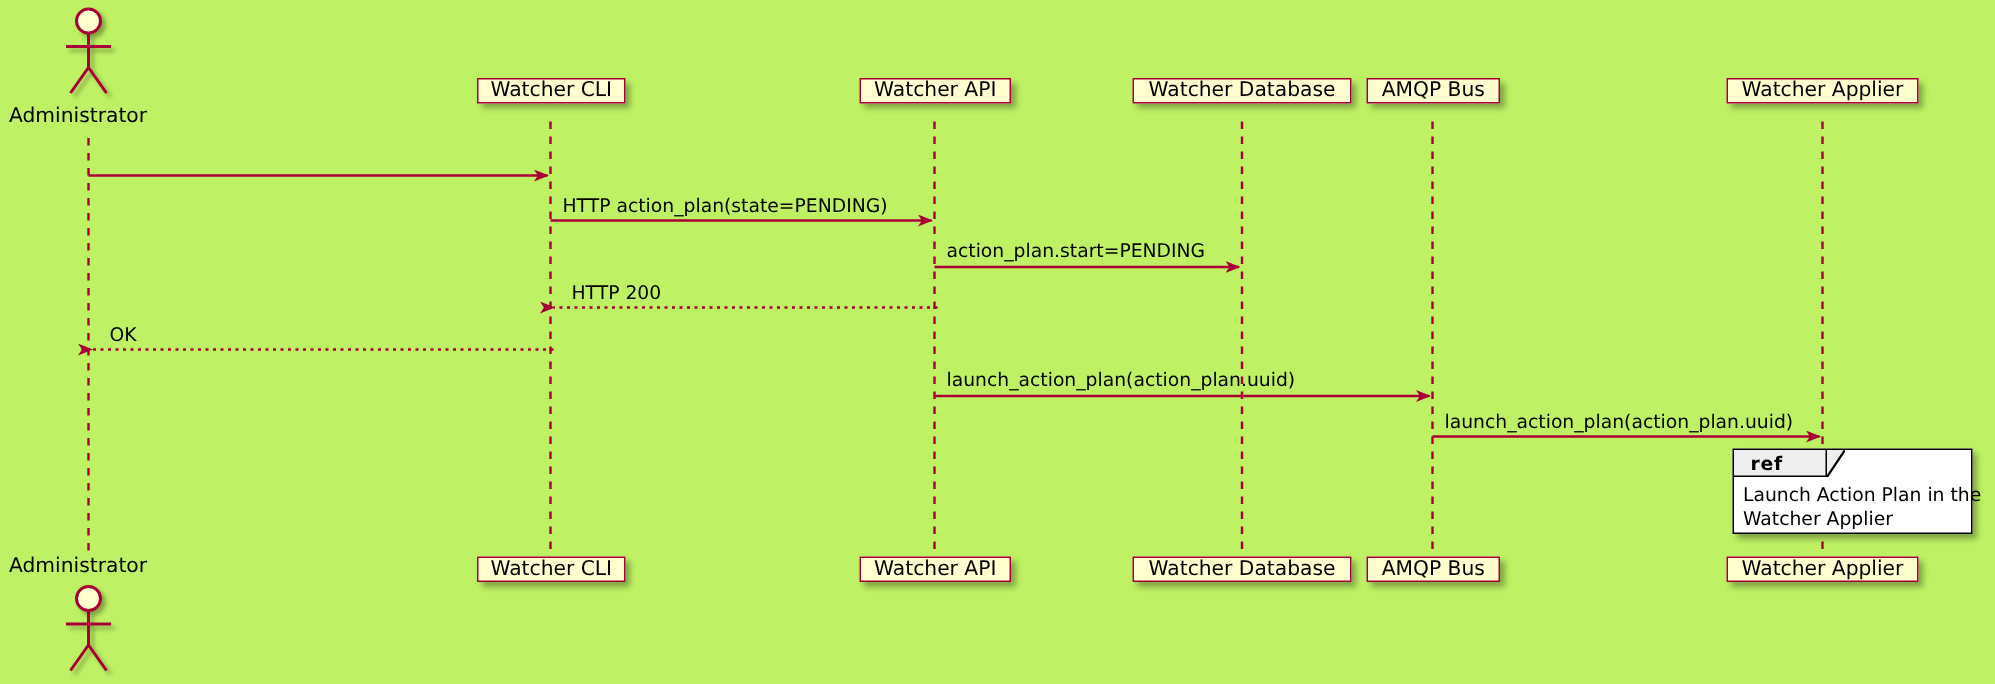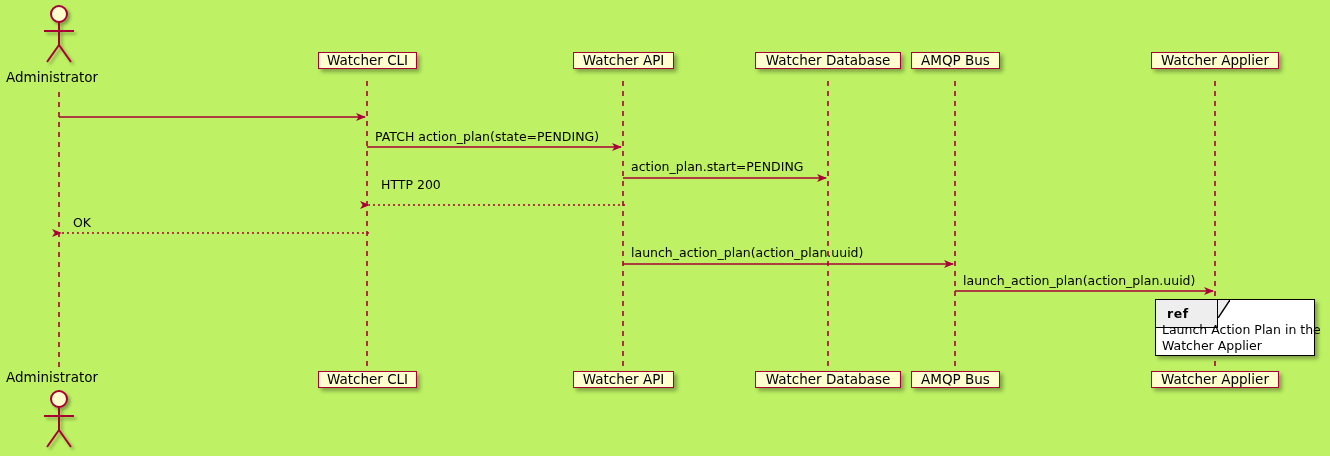--- a/index.html
+++ b/index.html
@@ -149,29 +149,29 @@
   <div class="participant" style="left:755px; top:52px; width:146px;">Watcher Database</div>
   <div class="participant" style="left:911px; top:52px; width:89px;">AMQP Bus</div>
   <div class="participant" style="left:1151px; top:52px; width:128px;">Watcher Applier</div>
 
   <div class="participant" style="left:318px; top:371px; width:99px;">Watcher CLI</div>
   <div class="participant" style="left:573px; top:371px; width:101px;">Watcher API</div>
   <div class="participant" style="left:755px; top:371px; width:146px;">Watcher Database</div>
   <div class="participant" style="left:911px; top:371px; width:89px;">AMQP Bus</div>
   <div class="participant" style="left:1151px; top:371px; width:128px;">Watcher Applier</div>
 
-  <div class="msg-label" style="left:375px; top:131px;">PATCH action_plan(state=PENDING)</div>
+  <div class="msg-label" style="left:375px; top:131px;">HTTP action_plan(state=PENDING)</div>
   <div class="msg-label" style="left:631px; top:161px;">action_plan.start=PENDING</div>
-  <div class="msg-label" style="left:381px; top:179px;">HTTP 200</div>
+  <div class="msg-label" style="left:381px; top:189px;">HTTP 200</div>
   <div class="msg-label" style="left:73px; top:217px;">OK</div>
   <div class="msg-label" style="left:631px; top:247px;">launch_action_plan(action_plan.uuid)</div>
   <div class="msg-label" style="left:963px; top:275px;">launch_action_plan(action_plan.uuid)</div>
 
   <div class="ref-box" style="left:1155px; top:299px; width:160px; height:57px;">
-    <div class="ref-tab" style="width:62px; height:28px;">ref</div>
+    <div class="ref-tab" style="width:62px; height:18px;">ref</div>
 
     <svg style="position:absolute; left:62px; top:0; width:12px; height:18px;" viewBox="0 0 12 18" xmlns="http://www.w3.org/2000/svg">
       <path d="M0,0 L12,0 L0,18 Z" fill="#EEEEEE" stroke="none"></path>
       <path d="M12,0 L0,18" stroke="#000000" stroke-width="1.5" fill="none"></path>
     </svg>
     <div class="ref-text" style="left:6px; top:22px;">Launch Action Plan in the</div>
     <div class="ref-text" style="left:6px; top:38px;">Watcher Applier</div>
   </div>
 
 </div>

